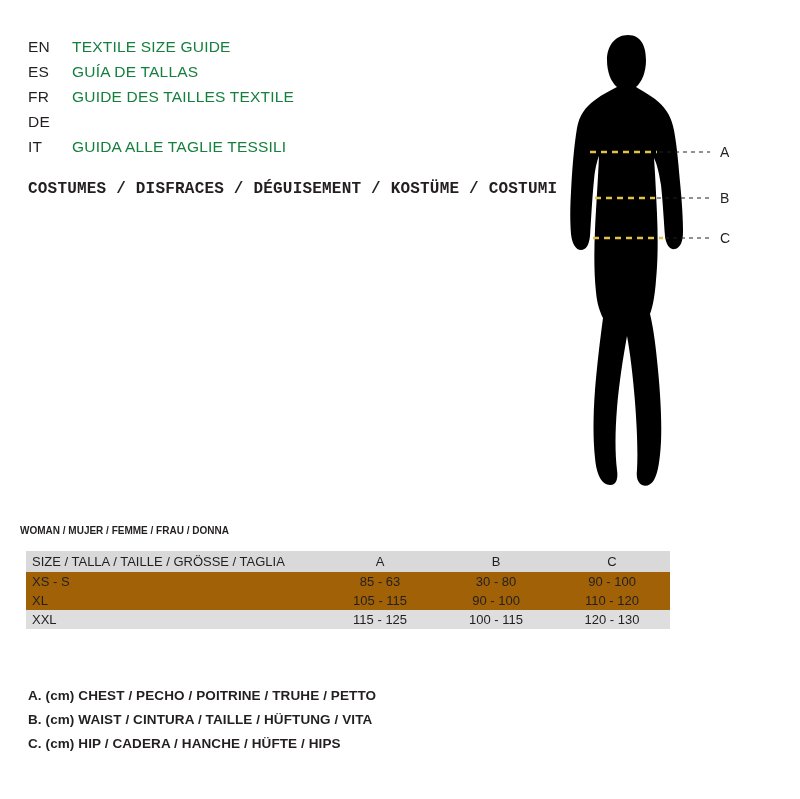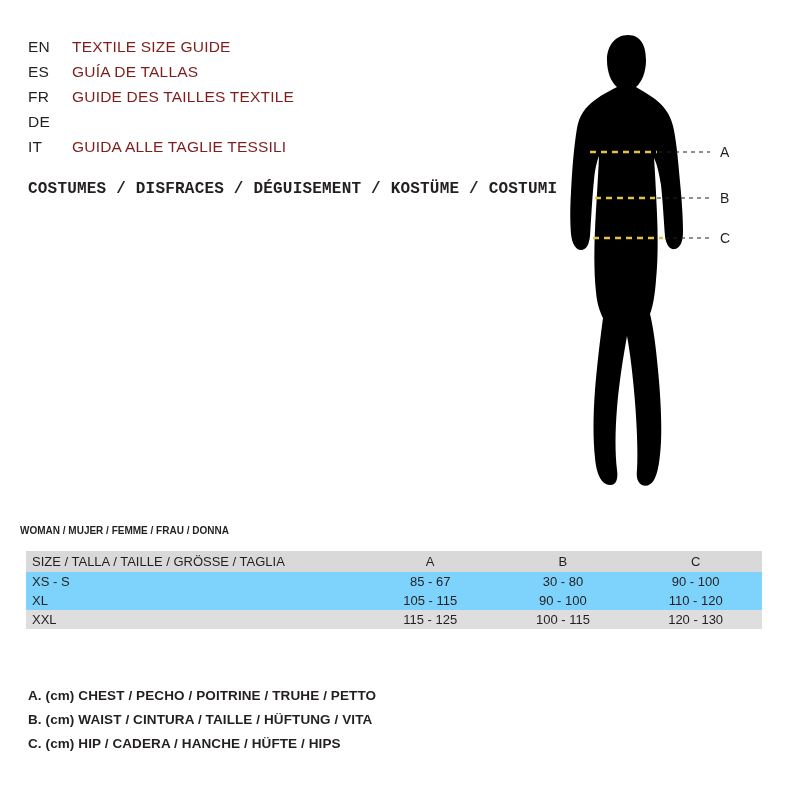--- a/index.html
+++ b/index.html
@@ -34,21 +34,21 @@
     height: 25px;
     font-size: 15.5px;
     letter-spacing: 0.2px;
   }
   .lang-code {
     width: 44px;
     flex: 0 0 44px;
     color: #231f20;
   }
   .lang-text {
-    color: #7f1d1d;
+    color: #15803d;
     text-align: center;
   }
   .costumes-line {
     position: absolute;
     left: 28px;
     top: 180px;
     font-size: 16px;
     font-weight: bold;
     letter-spacing: 0.2px;
     color: #231f20;
@@ -82,37 +82,37 @@
     left: 20px;
     top: 525px;
     font-size: 10px;
     font-weight: bold;
     color: #231f20;
   }
   table.size-table {
     position: absolute;
     left: 26px;
     top: 551px;
-    width: 736px;
+    width: 644px;
     border-collapse: collapse;
     font-size: 13px;
   }
   table.size-table th,
   table.size-table td {
     padding: 0;
     height: 19px;
     font-weight: normal;
     color: #231f20;
   }
   table.size-table thead th {
     background: #d9d9d9;
     height: 21px;
   }
   table.size-table tbody tr {
-    background: #7dd3fc;
+    background: #a16207;
   }
   table.size-table tbody tr.alt {
     background: #dedede;
   }
   .col-size {
     width: 340px;
     text-align: left;
     padding-left: 6px !important;
   }
   .col-meas {
@@ -232,21 +232,21 @@
       <tr>
         <th class="col-size">SIZE / TALLA / TAILLE / GRÖSSE / TAGLIA</th>
         <th class="col-meas">A</th>
         <th class="col-meas">B</th>
         <th class="col-meas">C</th>
       </tr>
     </thead>
     <tbody>
       <tr>
         <td class="col-size">XS - S</td>
-        <td class="col-meas">85 - 67</td>
+        <td class="col-meas">85 - 63</td>
         <td class="col-meas">30 - 80</td>
         <td class="col-meas">90 - 100</td>
       </tr>
       <tr>
         <td class="col-size">XL</td>
         <td class="col-meas">105 - 115</td>
         <td class="col-meas">90 - 100</td>
         <td class="col-meas">110 - 120</td>
       </tr>
       <tr class="alt">

